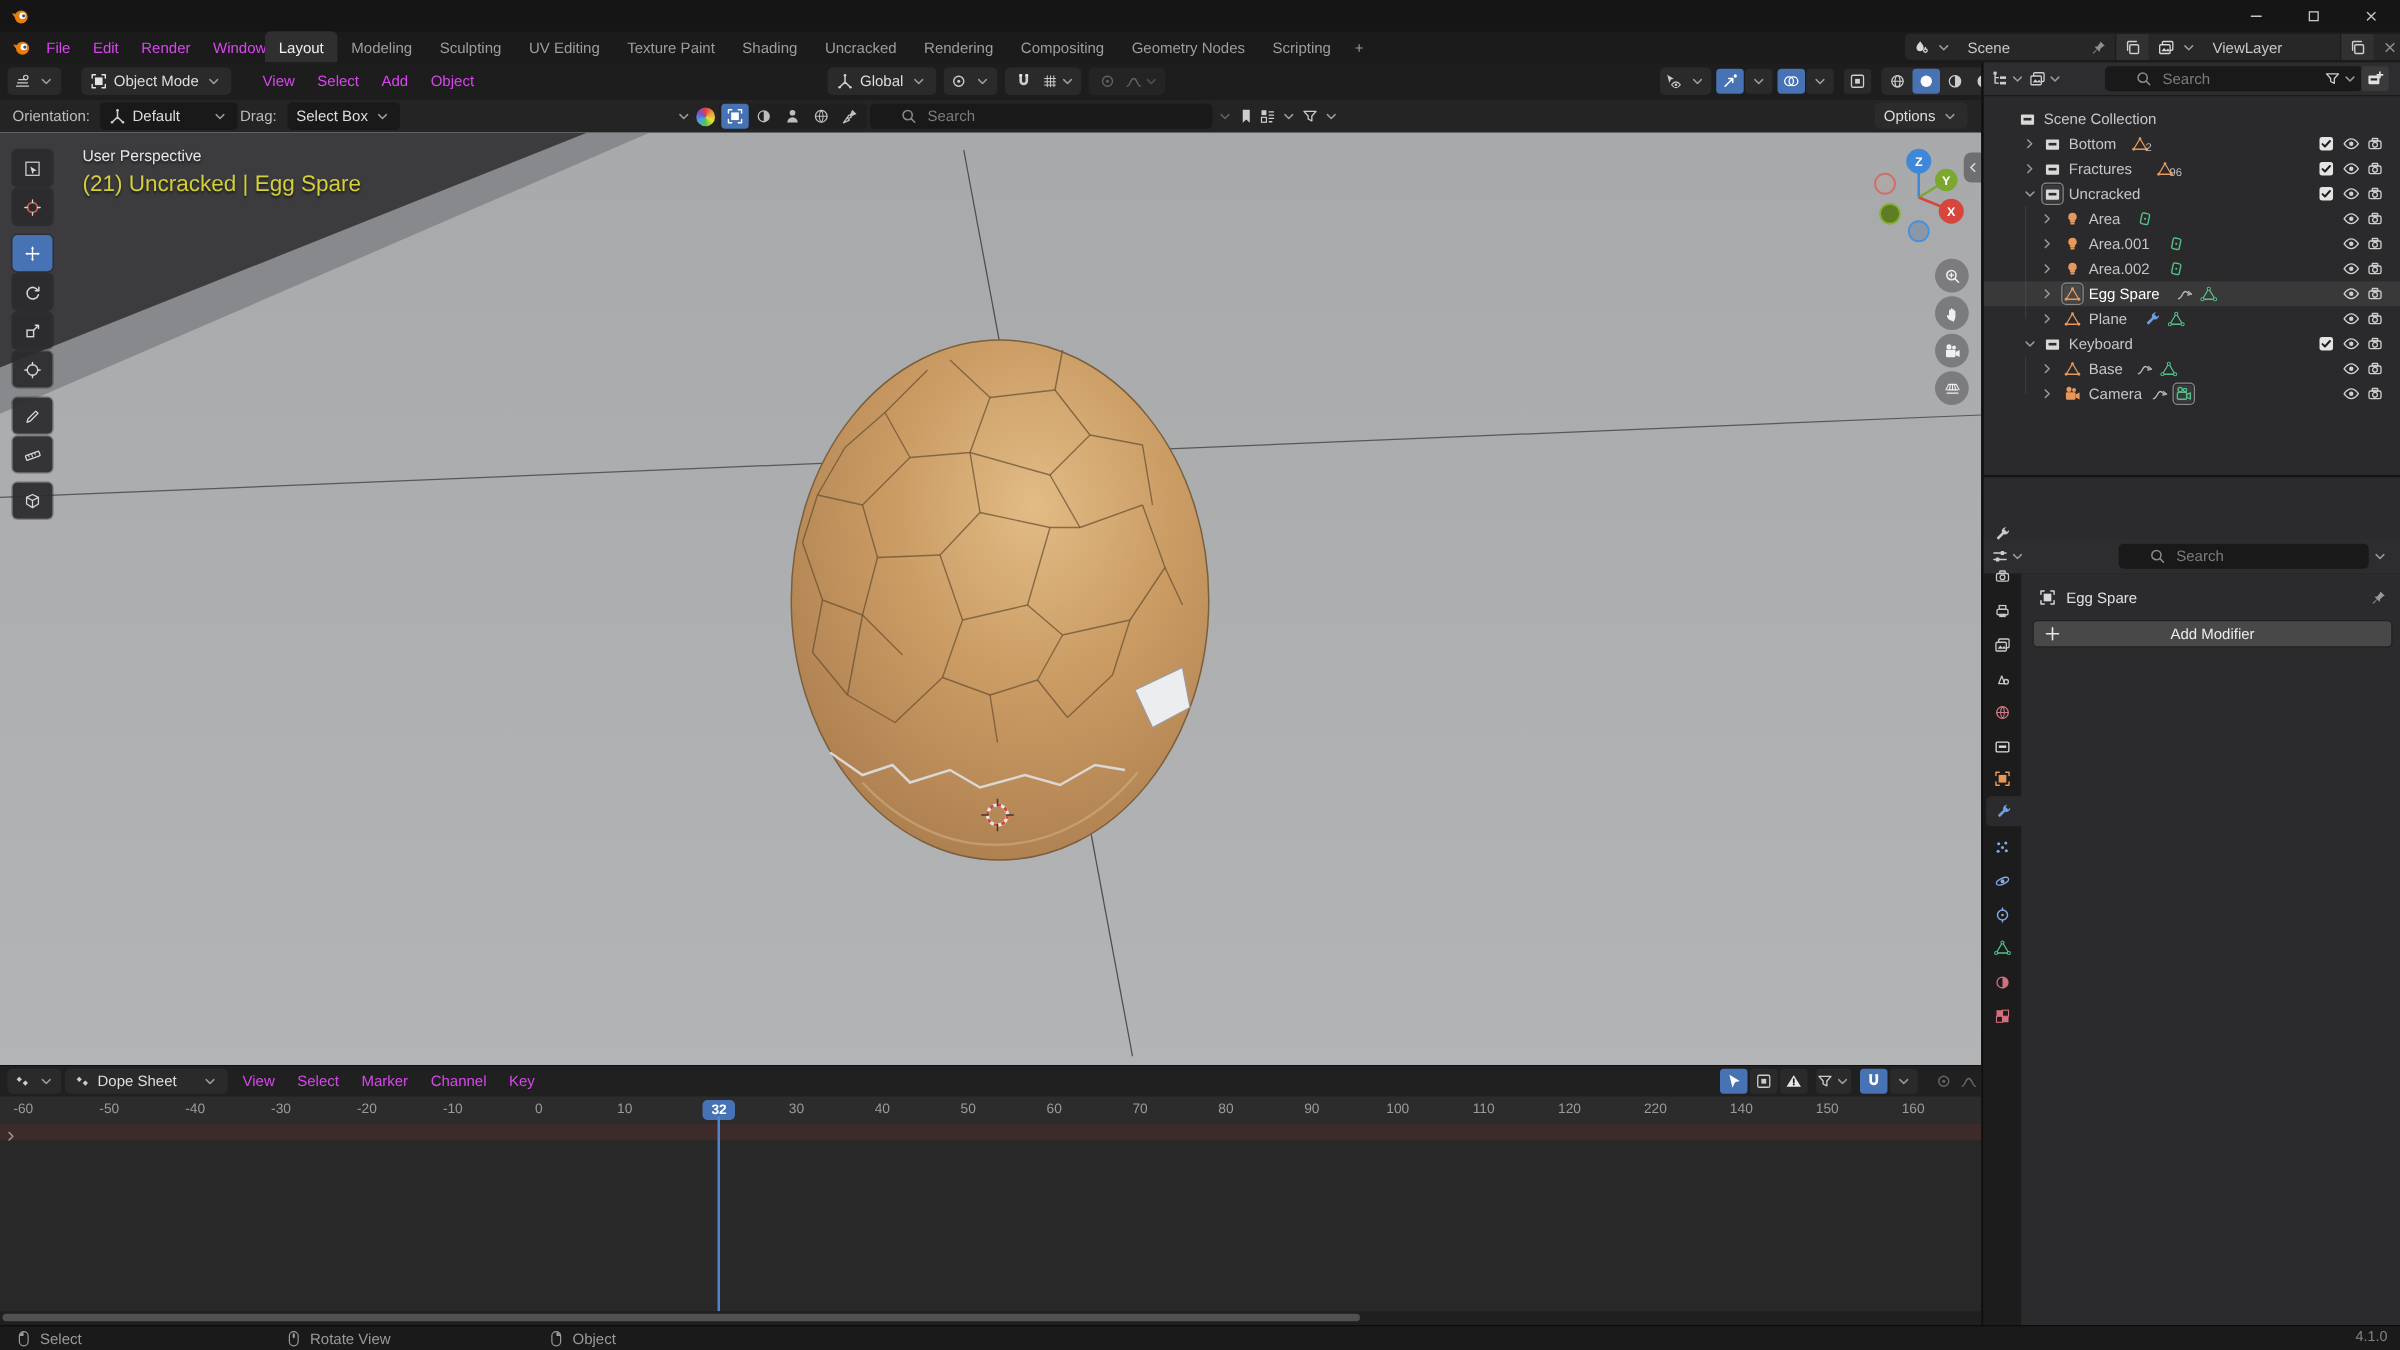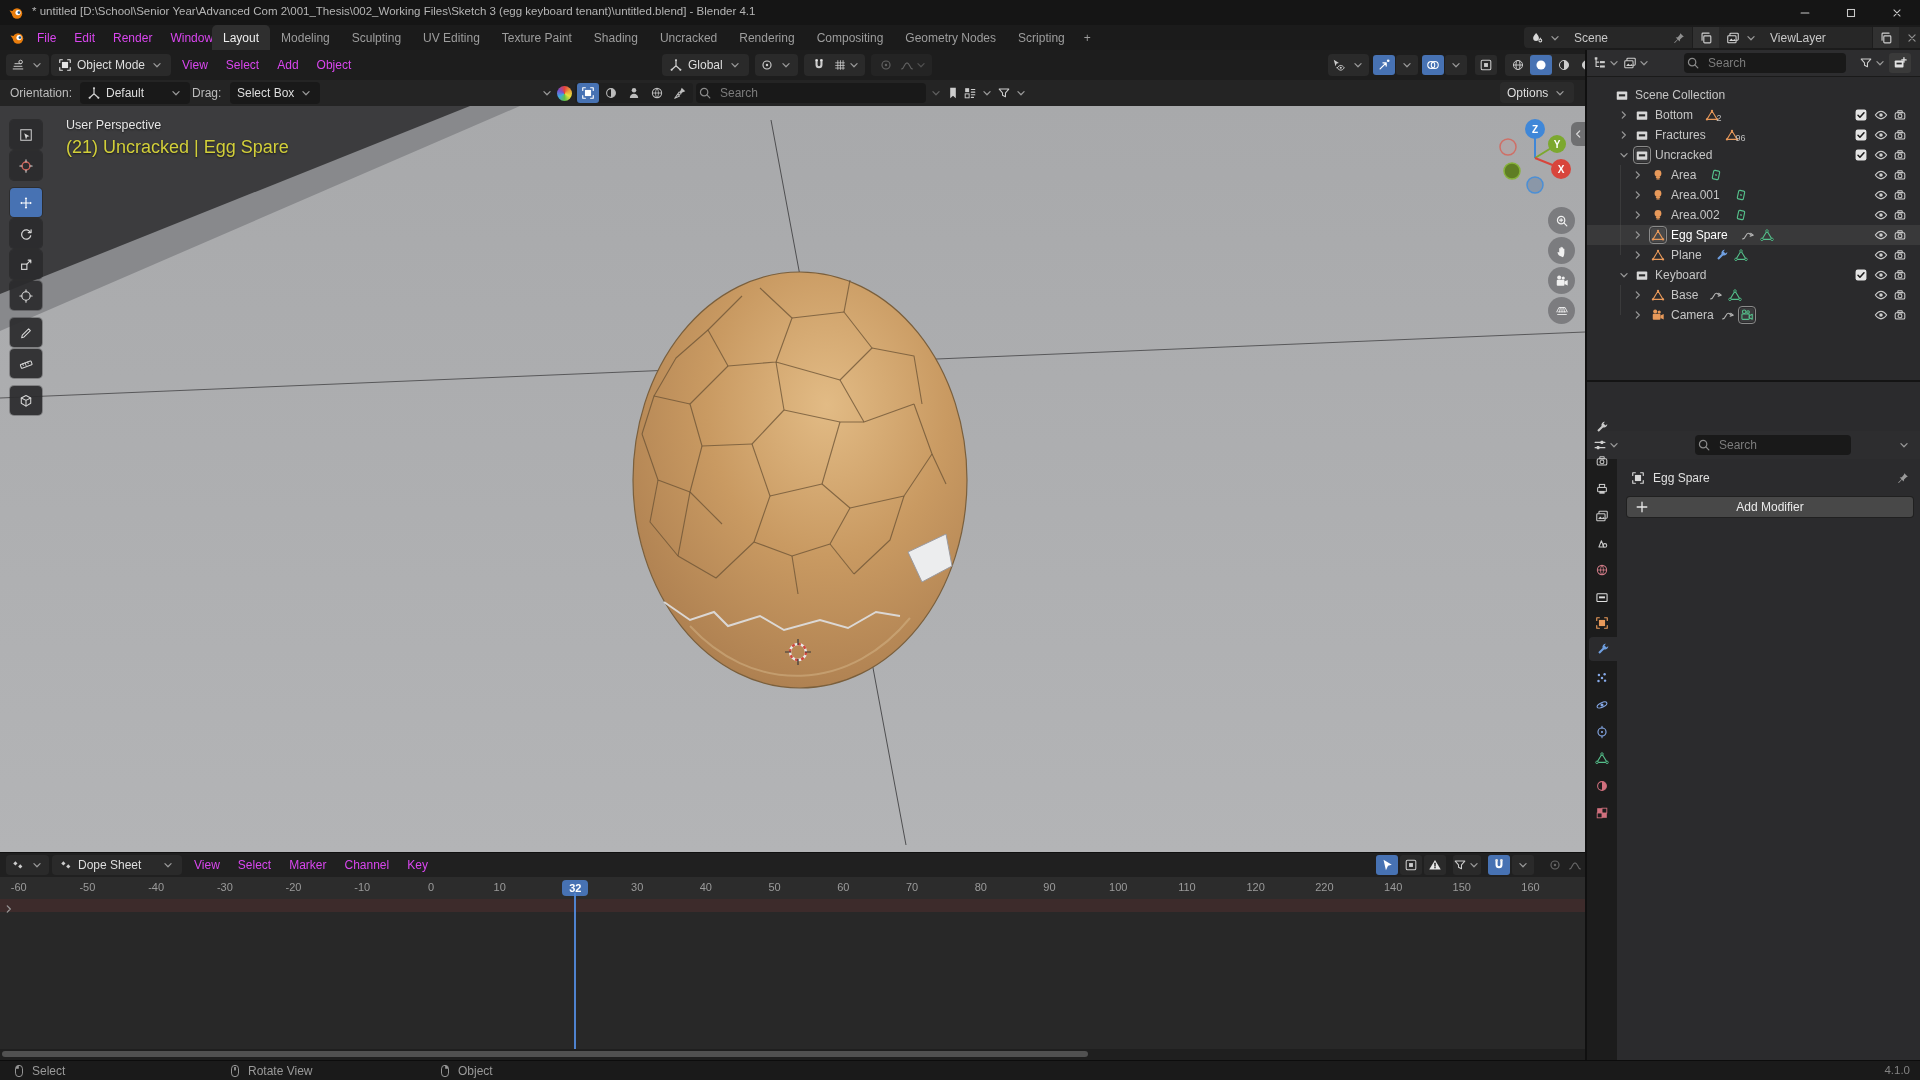--- a/index.html
+++ b/index.html
@@ -11,21 +11,21 @@
   .menu{padding:0 9px;color:#d946ef;height:100%;display:flex;align-items:center;cursor:default}
   .tab{padding:0 11px;height:25px;display:flex;align-items:center;color:#9d9d9d;border-radius:5px 5px 0 0;cursor:default}
   .tab.active{background:#2f2f2f;color:#efefef}
   .dd{background:#2a2a2a;border-radius:4px;display:flex;align-items:center;gap:5px;padding:0 7px;height:22px;color:#dedede}
   .dd.dark{background:#191919}
   .ibtn{display:flex;align-items:center;justify-content:center;border-radius:3px;height:20px;min-width:22px}
   .ibtn.on{background:var(--accent)}
   .seg{background:#272727;border-radius:4px;display:flex;align-items:center;height:21px;overflow:hidden}
   .seg .cell{display:flex;align-items:center;gap:4px;padding:0 6px;height:100%}
   .seg .cell.btn{background:#313131;border-left:1px solid #1d1d1d}
-  .search{background:#191919;border-radius:4px;display:flex;align-items:center;gap:6px;padding:0 2px;height:20px}
+  .search{background:#191919;border-radius:4px;display:flex;align-items:center;gap:6px;padding:0 24px;height:20px}
   .search input{background:transparent;border:none;outline:none;color:#b5b5b5;font-size:12px;width:100%;font-family:inherit}
   .search input::placeholder{color:#7c7c7c}
   .tbtn{width:32px;height:29px;border-radius:4px;background:rgba(43,43,45,.93);display:flex;align-items:center;justify-content:center;margin-bottom:2px;box-shadow:0 0 0 1px rgba(0,0,0,.25)}
   .tbtn.active{background:var(--accent)}
   .circlebtn{width:27px;height:27px;border-radius:50%;background:rgba(66,66,70,.45);display:flex;align-items:center;justify-content:center}
   .olrow{position:absolute;left:0;width:100%;height:20px}
   .olrow .lbl{position:absolute;top:3px;font-size:12px;color:#c6c6c6;white-space:nowrap}
   .olrow.activerow{background:rgba(255,255,255,.07)}
   .iconbox{outline:1.5px solid #8a8a8a;outline-offset:1px;border-radius:2px;background:rgba(255,255,255,.08)}
   .ticklabel{position:absolute;top:4px;transform:translateX(-50%);font-size:11px;color:#9b9b9b}
@@ -45,21 +45,20 @@
 
   <div class="abs" style="left:0;top:0;width:1920px;height:25px;background:#151515;border-bottom:1px solid #0a0a0a">
     <span class="ic abs" style="left:8px;top:4px">
         <svg width="16" height="16" viewBox="0 0 16 16" fill="none" xmlns="http://www.w3.org/2000/svg">
           <circle cx="9" cy="9.5" r="5.2" stroke="none" fill="#e87d0d" stroke-width="1.3"></circle>
           <circle cx="10" cy="8.6" r="2.6" stroke="none" fill="#fff" stroke-width="1.3"></circle>
           <circle cx="10.9" cy="8.6" r="1.3" stroke="none" fill="#255a87" stroke-width="1.3"></circle>
           <path d="M1.5 6.5l6.5 1-3.8 2.8z" stroke="none" fill="#e87d0d" stroke-width="1.3" stroke-linecap="round" stroke-linejoin="round"></path>
         </svg>
       </span>
-    <span class="abs" style="left:32px;top:5px;font-size:11.5px;color:#b5b5b5;white-space:nowrap">* untitled [D:\School\Senior Year\Advanced Com 2\001_Thesis\002_Working Files\Sketch 3 (egg keyboard tenant)\untitled.blend] - Blender 4.1</span>
     <div class="wctl abs" style="right:92px;top:0">
         <span class="ic">
           <svg width="14" height="14" viewBox="0 0 16 16" fill="none" xmlns="http://www.w3.org/2000/svg">
             <path d="M3.5 8h9" stroke="#c9c9c9" fill="none" stroke-width="1.2" stroke-linecap="round" stroke-linejoin="round"></path>
           </svg>
         </span>
       </div>
     <div class="wctl abs" style="right:46px;top:0">
         <span class="ic">
           <svg width="14" height="14" viewBox="0 0 16 16" fill="none" xmlns="http://www.w3.org/2000/svg">
@@ -173,21 +172,21 @@
           <span class="ic">
             <svg width="14" height="14" viewBox="0 0 16 16" fill="none" xmlns="http://www.w3.org/2000/svg">
               <path d="M4.5 4.5l7 7M11.5 4.5l-7 7" stroke="#8f8f8f" fill="none" stroke-width="1.4" stroke-linecap="round" stroke-linejoin="round"></path>
             </svg>
           </span>
         </span>
     </div>
   </div>
 
   <div class="abs" style="left:0;top:50px;width:1585px;height:30px;background:#1d1d1d;border-bottom:1px solid #121212">
-    <div class="row abs" style="left:6px;top:4px;gap:2px">
+    <div class="row abs" style="left:6px;top:4px;gap:16px">
       <div class="dd" style="padding:0 5px">
         <span class="ic">
             <svg width="14" height="14" viewBox="0 0 16 16" fill="none" xmlns="http://www.w3.org/2000/svg">
               <path d="M2.5 12.5h11M3.5 9.5h9M4.5 6.5h7" stroke="#cdcdcd" fill="none" stroke-width="1.1" stroke-linecap="round" stroke-linejoin="round"></path>
               <circle cx="11" cy="4.5" r="2" stroke="#cdcdcd" fill="none" stroke-width="1.1"></circle>
             </svg>
           </span>
         <span class="ic">
             <svg width="14" height="14" viewBox="0 0 16 16" fill="none" xmlns="http://www.w3.org/2000/svg">
               <path d="M4.5 6.5L8 10l3.5-3.5" stroke="#9a9a9a" fill="none" stroke-width="1.4" stroke-linecap="round" stroke-linejoin="round"></path>

